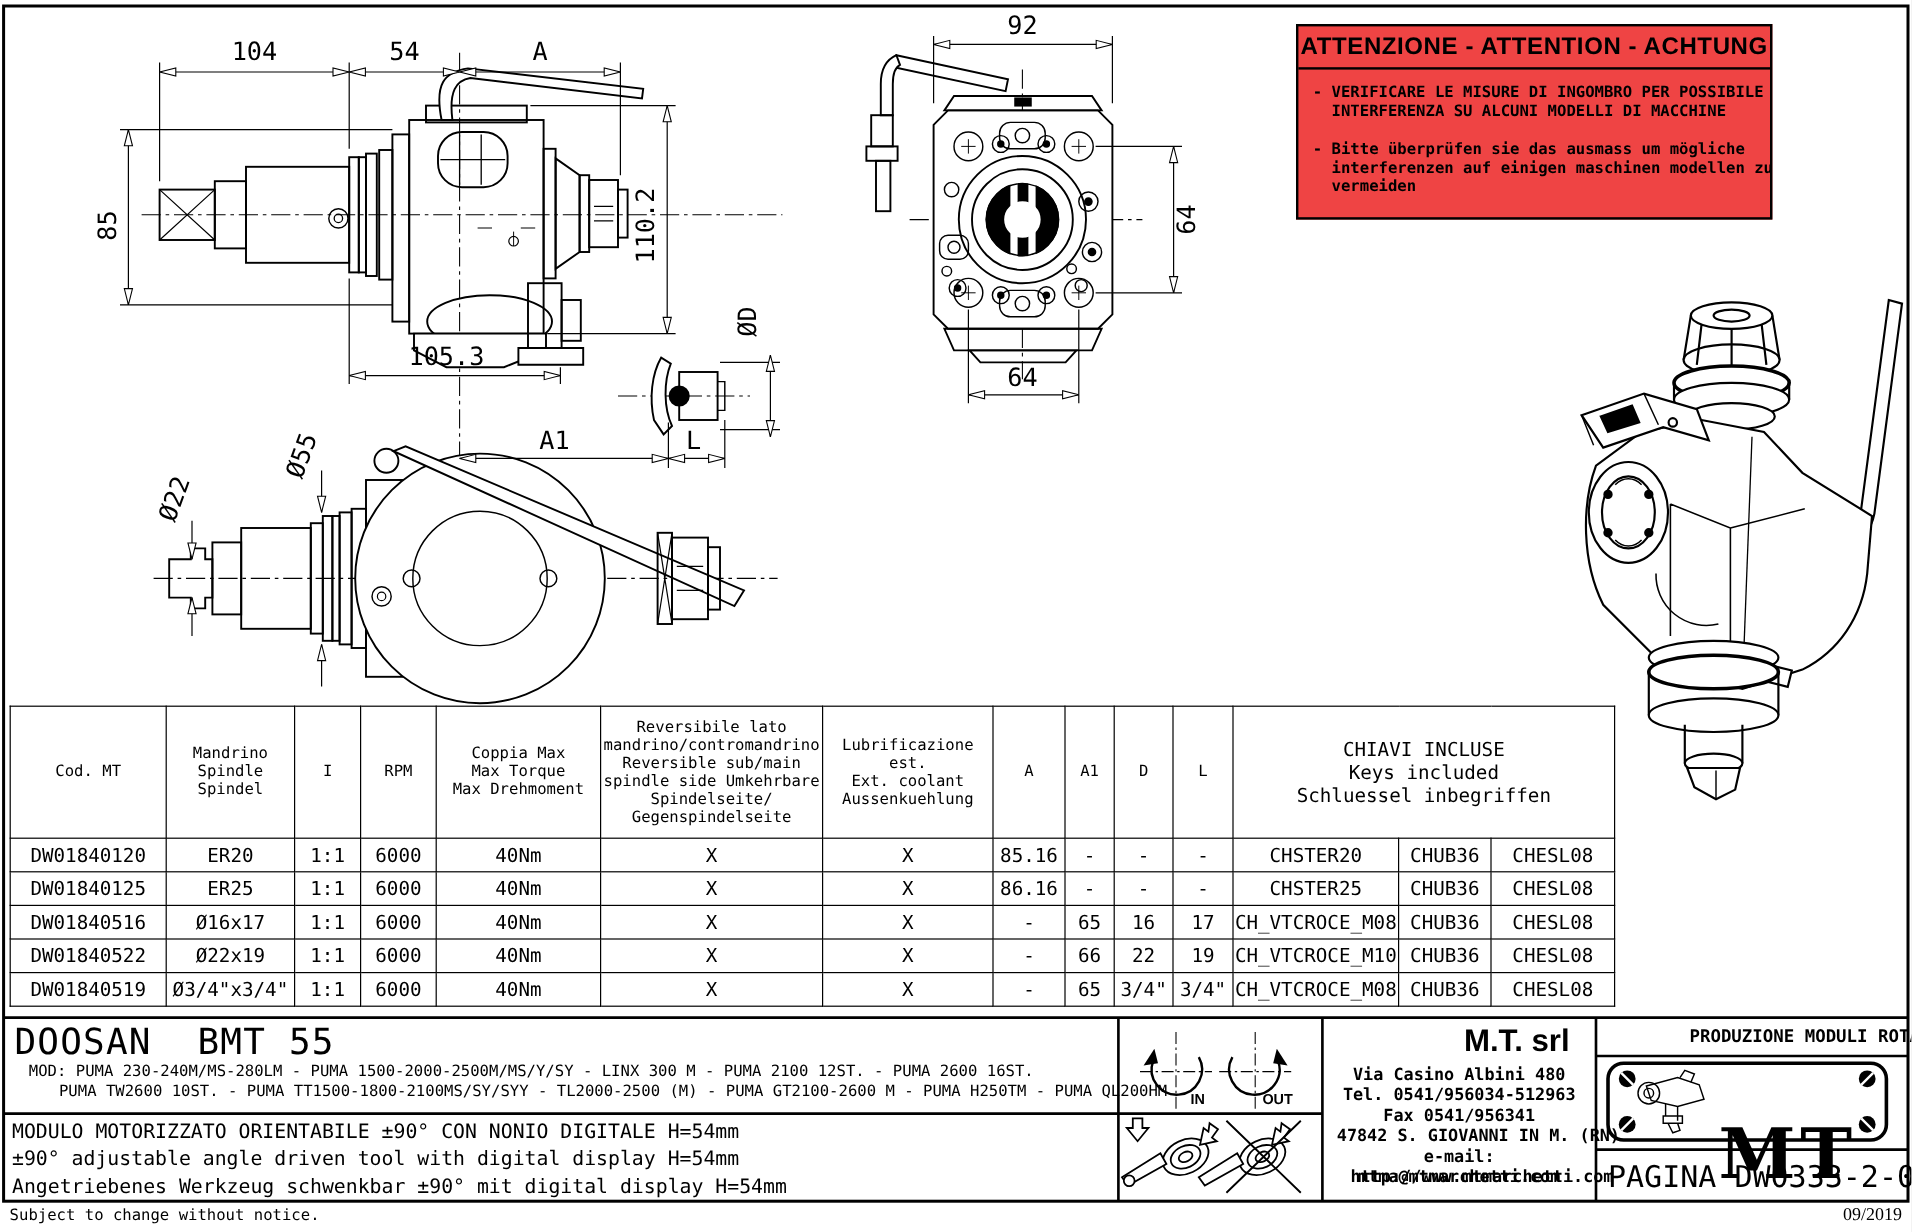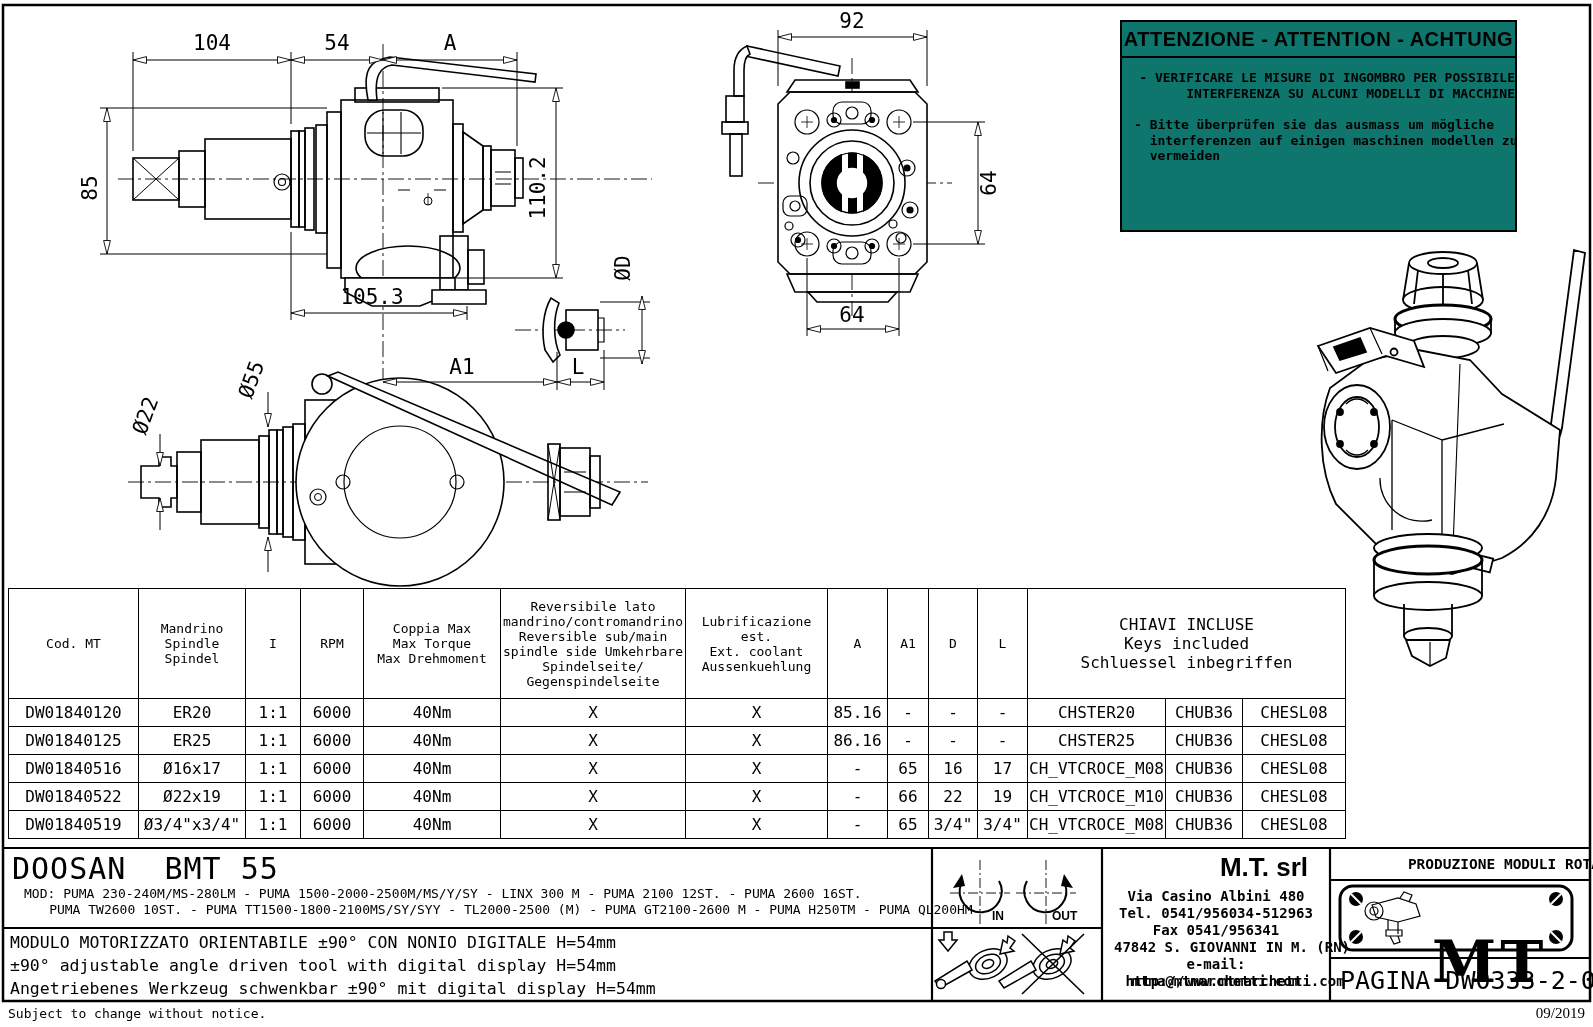--- a/index.html
+++ b/index.html
@@ -4,33 +4,33 @@
 <style>
   html,body{margin:0;padding:0;background:#e8e8e8;}
   .sheet{
     position:relative;width:1593px;height:1027px;background:#fff;
     font-family:"DejaVu Sans Mono",monospace;color:#000;overflow:hidden;
   }
   .art{position:absolute;left:0;top:0;pointer-events:none;}
   .abs{position:absolute;}
   
   .attention{
-    position:absolute;left:1120px;top:20px;width:397px;height:212px;
-    border:2.5px solid #000;box-sizing:border-box;background:#0f766e;
+    position:absolute;left:1080px;top:20px;width:397px;height:163px;
+    border:2.5px solid #000;box-sizing:border-box;background:#ef4444;
   }
   .attention-title{
     border-bottom:2.5px solid #000;text-align:center;
     font-family:"Liberation Sans",sans-serif;font-weight:bold;font-size:20px;
     letter-spacing:.5px;padding:6px 0 5px;font-stretch:condensed;
   }
   .attention-item{
     white-space:pre;font-size:13px;line-height:15.5px;font-weight:bold;
     padding-left:12px;
   }
-  .att-1{margin-top:12px;text-align:right;}
+  .att-1{margin-top:12px;}
   .att-2{margin-top:16px;}
   .att-3{margin-top:16px;}
   
   table.spec{
     position:absolute;left:8px;top:588px;width:1337px;
     border-collapse:collapse;table-layout:fixed;background:#fff;
   }
   table.spec td,table.spec th{
     border:1.7px solid #000;text-align:center;vertical-align:middle;
     font-weight:normal;overflow:hidden;padding:0;

